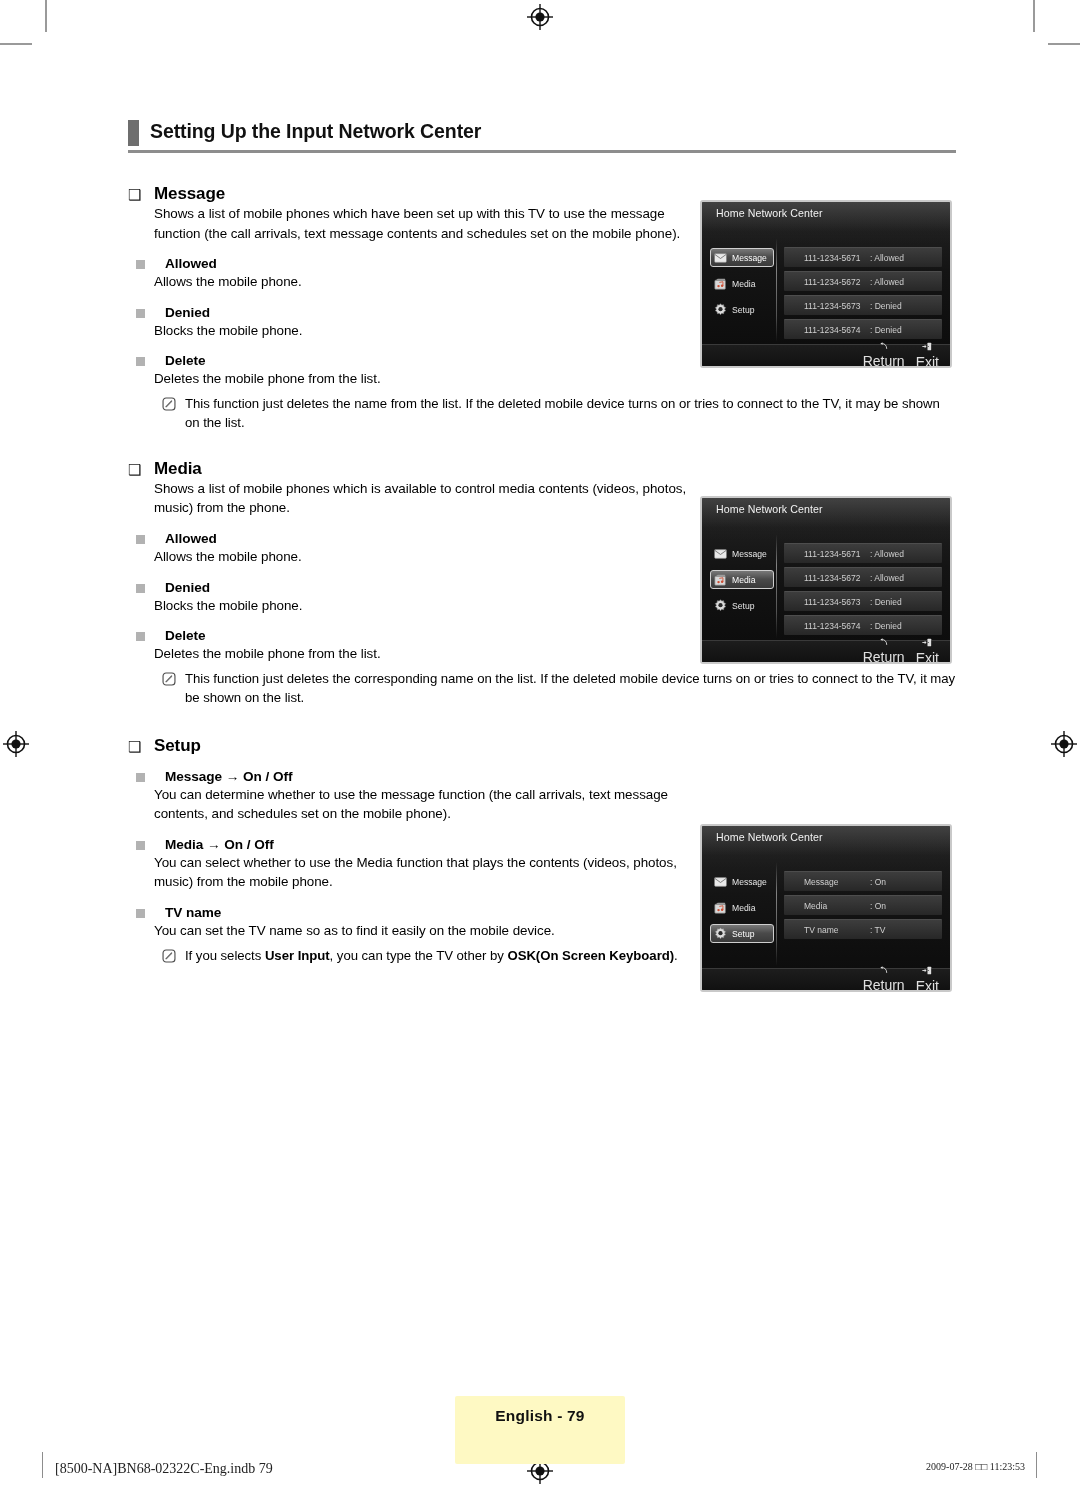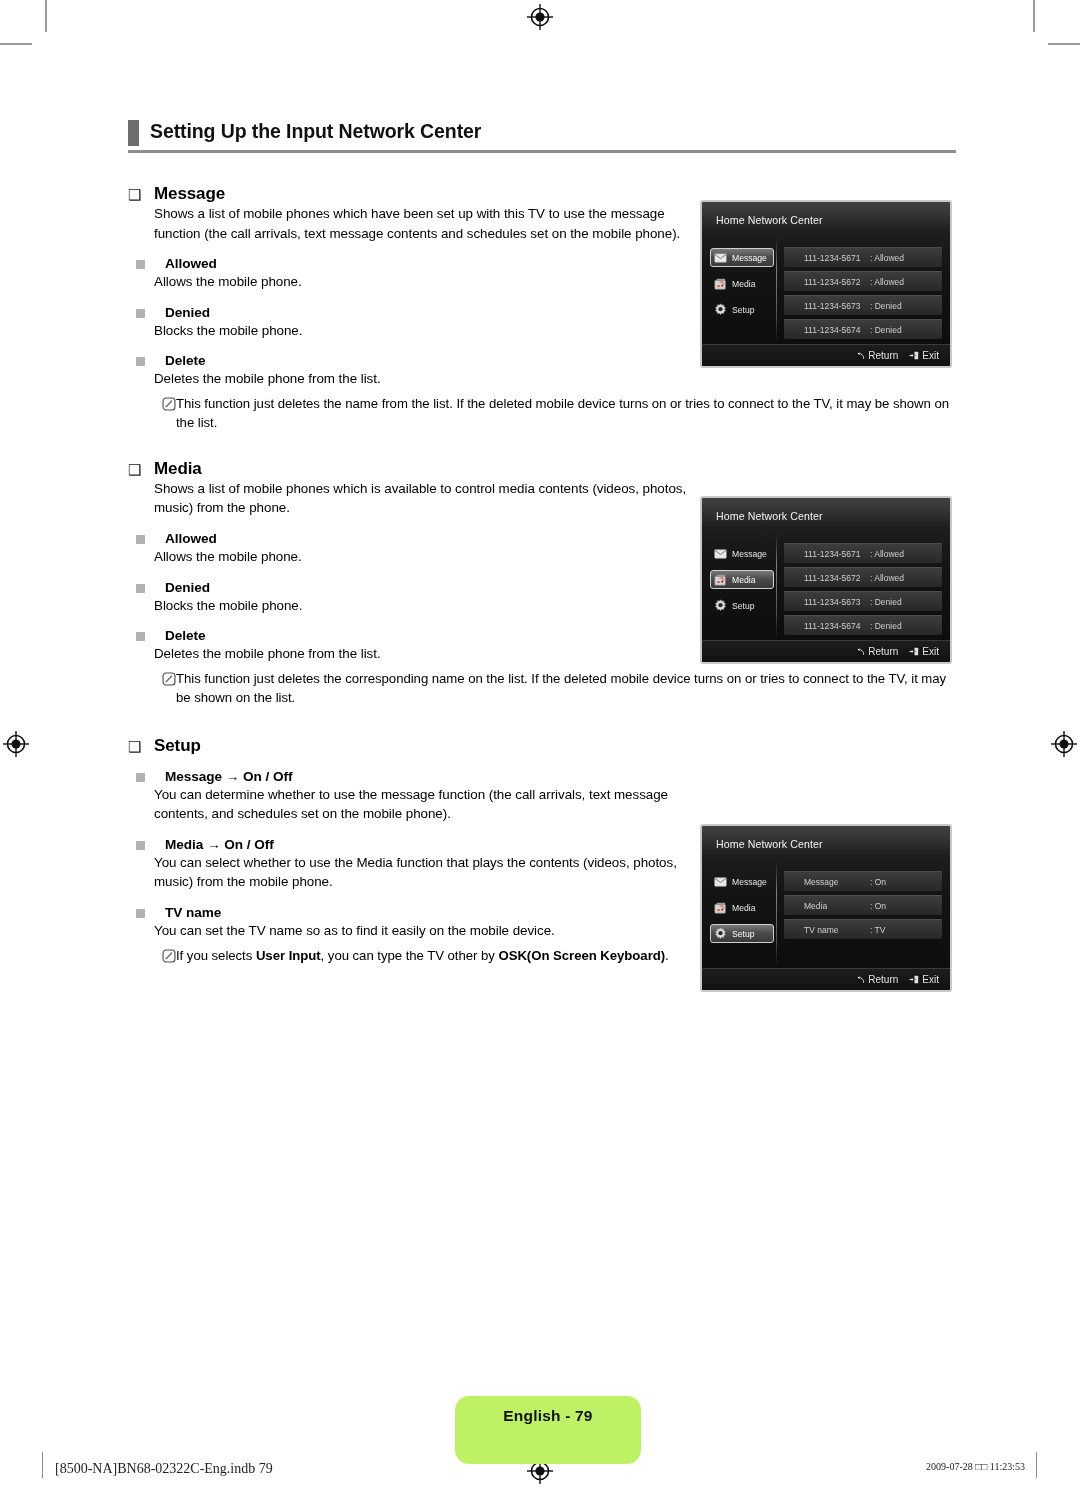--- a/index.html
+++ b/index.html
@@ -115,20 +115,21 @@
   .sub-title {
     font-size: 13.6px;
     font-weight: bold;
     line-height: 17px;
     letter-spacing: -0.05px;
   }
 
   .note {
     display: flex;
     align-items: flex-start;
+    gap: 9px;
     margin-left: 34px;
     margin-top: 5px;
   }
   .note-icon {
     flex: none;
     width: 14px; height: 14px;
     margin-top: 3px;
   }
   .note-text {
     font-size: 13.2px;
@@ -153,21 +154,21 @@
     font-size: 8.4px;
     color: #d8d8d8;
   }
   .osd-topglow {
     position: absolute;
     left: 0; top: 0; right: 0; height: 42px;
     background: linear-gradient(180deg, rgba(90,90,90,.55) 0%, rgba(40,40,40,.15) 70%, rgba(0,0,0,0) 100%);
   }
   .osd-title {
     position: absolute;
-    left: 14px; top: 12px;
+    left: 14px; top: 5px;
     font-size: 10.6px;
     color: #f2f2f2;
     letter-spacing: .1px;
   }
   .osd-divider {
     position: absolute;
     left: 74px; top: 36px;
     width: 1px; height: 104px;
     background: linear-gradient(180deg, rgba(255,255,255,0) 0%, rgba(190,190,190,.65) 30%, rgba(150,150,150,.5) 75%, rgba(255,255,255,0) 100%);
   }
@@ -229,36 +230,37 @@
     align-items: center;
     justify-content: flex-end;
     gap: 11px;
     padding-right: 11px;
     box-sizing: border-box;
   }
   .osd-foot-btn {
     display: flex;
     align-items: center;
     gap: 3px;
-    font-size: 10px;
+    font-size: 14px;
     color: #e0e0e0;
+    flex-direction: column;
   }
 
   
   .ic { flex: none; display: block; }
 
   
   .page-tab {
     position: absolute;
     left: 455px;
     top: 1396px;
-    width: 186px;
+    width: 170px;
     height: 68px;
-    background: #bef264;
-    border-radius: 14px;
+    background: #fef9c3;
+    border-radius: 2px;
   }
   .page-tab-label {
     position: absolute;
     left: 0; right: 0;
     top: 11px;
     text-align: center;
     font-size: 15.5px;
     font-weight: bold;
     color: #111;
     letter-spacing: .2px;

